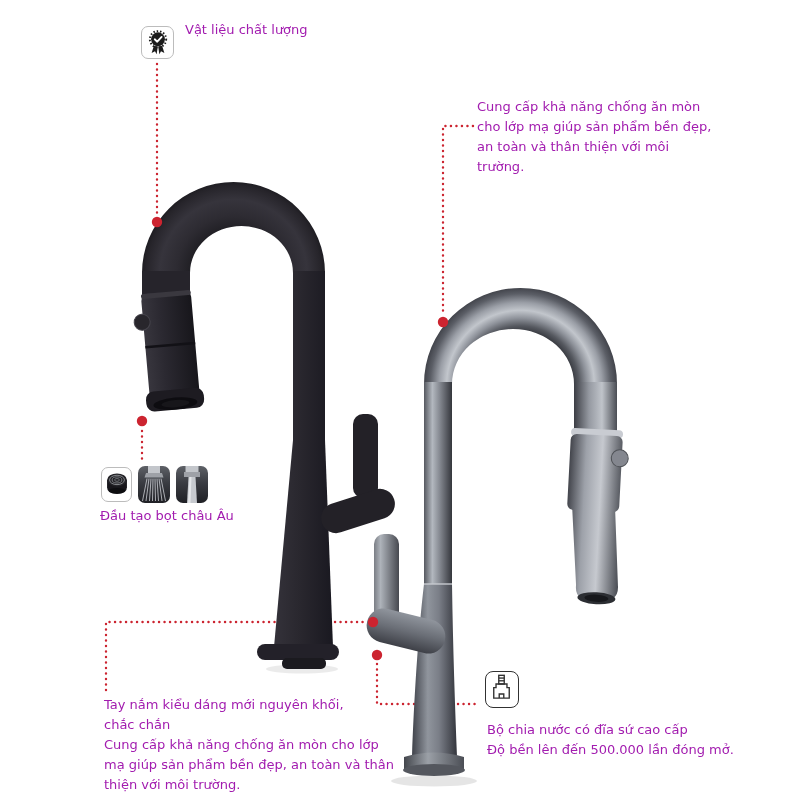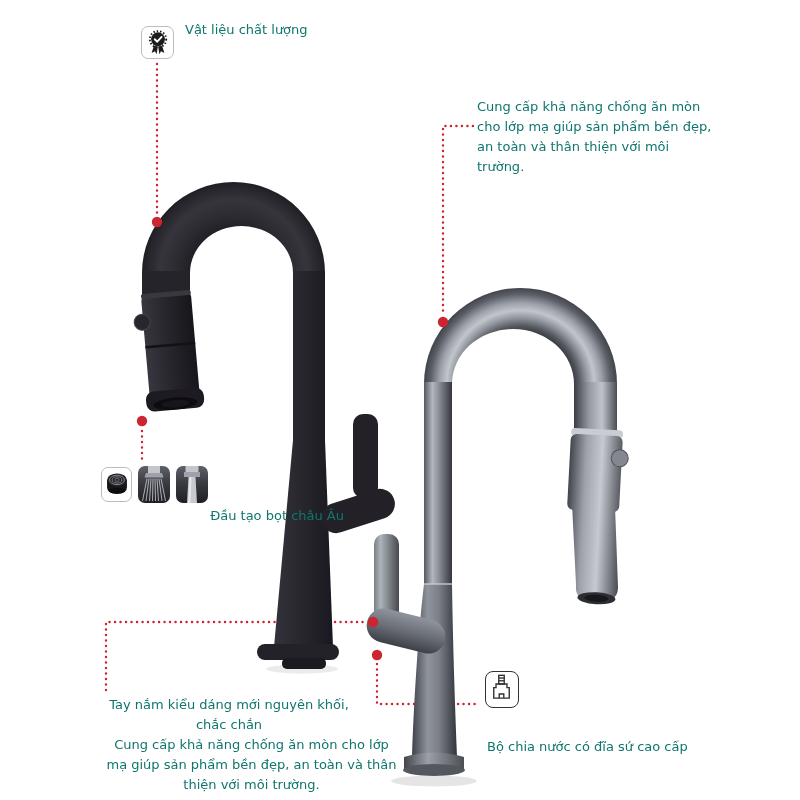--- a/index.html
+++ b/index.html
@@ -1,19 +1,19 @@
 <!DOCTYPE html>
 <html><head>
 <meta charset="utf-8">
 <style>
   html,body{margin:0;padding:0;background:#fff;}
   .stage{position:relative;width:800px;height:800px;background:#fff;overflow:hidden;
          font-family:"DejaVu Sans","Liberation Sans",sans-serif;}
   .layer{position:absolute;left:0;top:0;}
-  .ann{position:absolute;color:#0f766e;font-size:13px;line-height:20px;font-weight:400;}
+  .ann{position:absolute;color:#a21caf;font-size:13px;line-height:20px;font-weight:400;}
   .ann .t{white-space:normal;}
   .icon-tile{position:absolute;box-sizing:border-box;border-radius:7px;}
   .tile-light{background:#fff;border:1.5px solid #bcbcbc;}
   .tile-dark{background:linear-gradient(180deg,#5e6167 0%,#3a3c42 45%,#1f2025 100%);}
   .tile-outline{background:#fff;border:1.6px solid #313131;border-radius:8px;}
   svg{display:block;}
 </style>
 </head>
 <body>
 
@@ -219,26 +219,27 @@
   </div>
 
   <div class="ann" style="left:185px;top:20px;width:315px;">
     <div class="t">Vật liệu chất lượng</div>
   </div>
 
   <div class="ann" style="left:477px;top:97px;width:240px;">
     <div class="t">Cung cấp khả năng chống ăn mòn cho lớp mạ giúp sản phẩm bền đẹp, an toàn và thân thiện với môi trường.</div>
   </div>
 
-  <div class="ann" style="left:84px;top:506px;width:260px;text-align:right;">
+  <div class="ann" style="left:100px;top:506px;width:260px;">
     <div class="t">Đầu tạo bọt châu Âu</div>
   </div>
 
-  <div class="ann" style="left:104px;top:695px;text-align:center;">
+  <div class="ann" style="left:104px;top:695px;">
     <div class="t" style="width:250px;">Tay nắm kiểu dáng mới nguyên khối, chắc chắn</div>
     <div class="t" style="width:295px;">Cung cấp khả năng chống ăn mòn cho lớp mạ giúp sản phẩm bền đẹp, an toàn và thân thiện với môi trường.</div>
   </div>
 
-  <div class="ann" style="left:487px;top:720px;width:280px;margin-top:17px;">
+  <div class="ann" style="left:487px;top:720px;width:280px;">
     <div class="t">Bộ chia nước có đĩa sứ cao cấp</div>
+    <div class="t">Độ bền lên đến 500.000 lần đóng mở.</div>
   </div>
 
 </div>
 
 </body></html>

